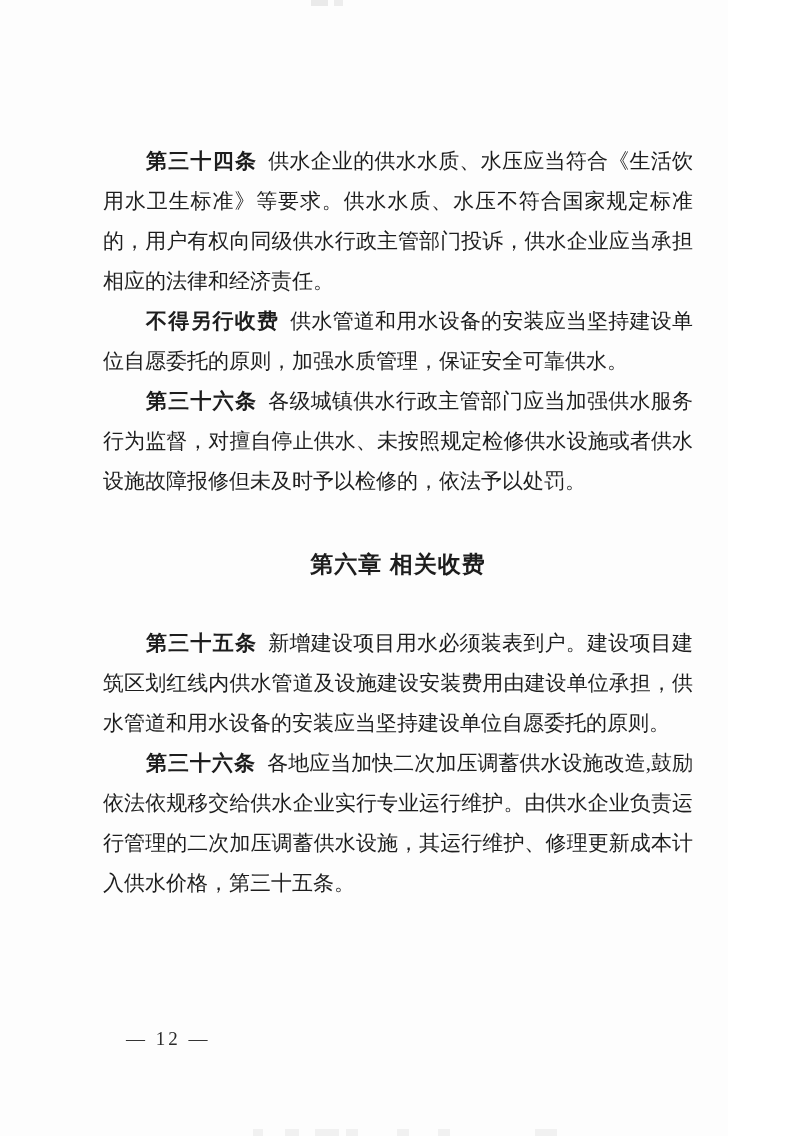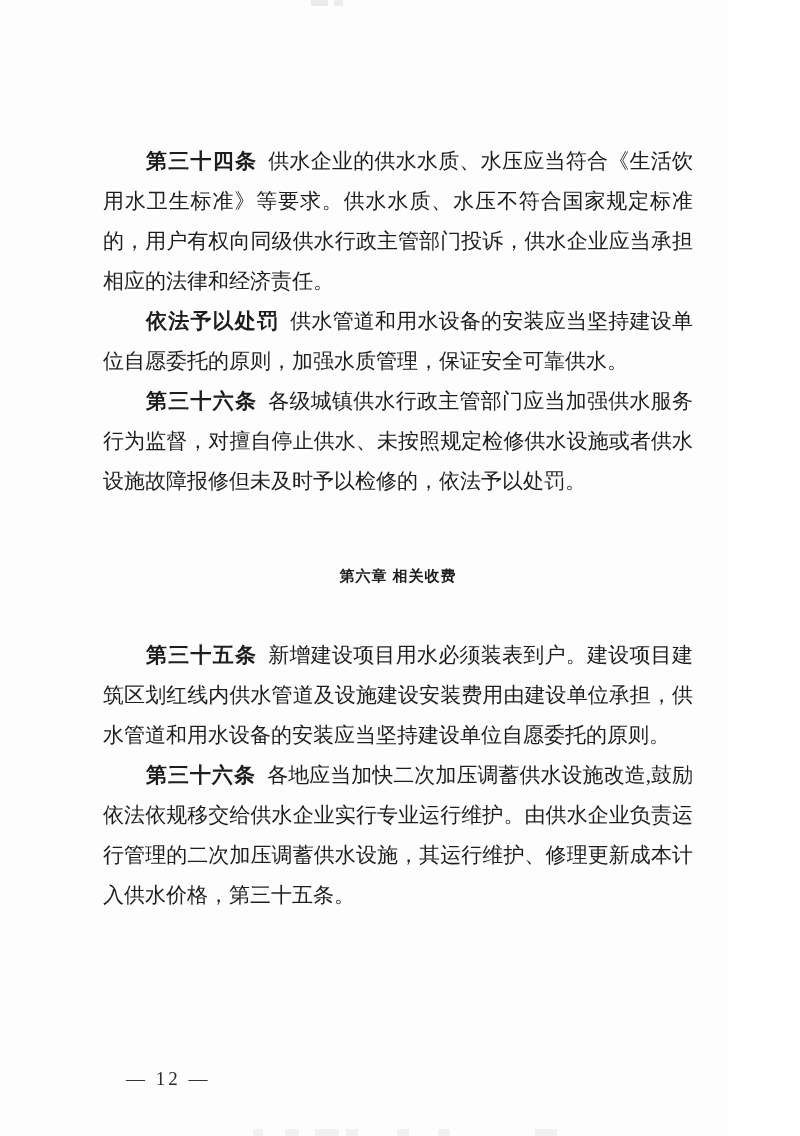--- a/index.html
+++ b/index.html
@@ -31,31 +31,31 @@
   }
   .lead {
     font-family: "Liberation Sans", "DejaVu Sans", sans-serif;
     font-weight: 700;
     margin-right: 11px;
     letter-spacing: 1px;
   }
   .chapter-heading {
     font-family: "Liberation Sans", "DejaVu Sans", sans-serif;
     font-weight: 700;
-    font-size: 15px;
+    font-size: 23px;
     line-height: 30px;
     text-align: center;
     text-indent: 0;
     letter-spacing: 1px;
-    margin: 60px 0 44px 0;
+    margin: 48px 0 44px 0;
   }
   .page-number {
     position: absolute;
     left: 126px;
-    top: 1068px;
+    top: 1028px;
     font-family: "Liberation Serif", "DejaVu Serif", serif;
     font-size: 19px;
     letter-spacing: 3px;
     color: #2b2b2b;
     white-space: nowrap;
   }
   .artifact {
     position: absolute;
     pointer-events: none;
   }
@@ -75,21 +75,21 @@
 
 <div class="page">
 
   <div class="artifact artifact-top-1"></div>
   <div class="artifact artifact-top-2"></div>
 
   <main class="content">
 
     <p class="para"><span class="lead">第三十四条</span><span>供水企业的供水水质、水压应当符合《生活饮用水卫生标准》等要求。供水水质、水压不符合国家规定标准的，用户有权向同级供水行政主管部门投诉，供水企业应当承担相应的法律和经济责任。</span></p>
 
-    <p class="para"><span class="lead">依法予以处罚</span><span>供水管道和用水设备的安装应当坚持建设单位自愿委托的原则，加强水质管理，保证安全可靠供水。</span></p>
+    <p class="para"><span class="lead">不得另行收费</span><span>供水管道和用水设备的安装应当坚持建设单位自愿委托的原则，加强水质管理，保证安全可靠供水。</span></p>
 
     <p class="para"><span class="lead">第三十六条</span><span>各级城镇供水行政主管部门应当加强供水服务行为监督，对擅自停止供水、未按照规定检修供水设施或者供水设施故障报修但未及时予以检修的，依法予以处罚。</span></p>
 
     <h2 class="chapter-heading">第六章 相关收费</h2>
 
     <p class="para"><span class="lead">第三十五条</span><span>新增建设项目用水必须装表到户。建设项目建筑区划红线内供水管道及设施建设安装费用由建设单位承担，供水管道和用水设备的安装应当坚持建设单位自愿委托的原则。</span></p>
 
     <p class="para"><span class="lead">第三十六条</span><span>各地应当加快二次加压调蓄供水设施改造,鼓励依法依规移交给供水企业实行专业运行维护。由供水企业负责运行管理的二次加压调蓄供水设施，其运行维护、修理更新成本计入供水价格，第三十五条。</span></p>
 
 

